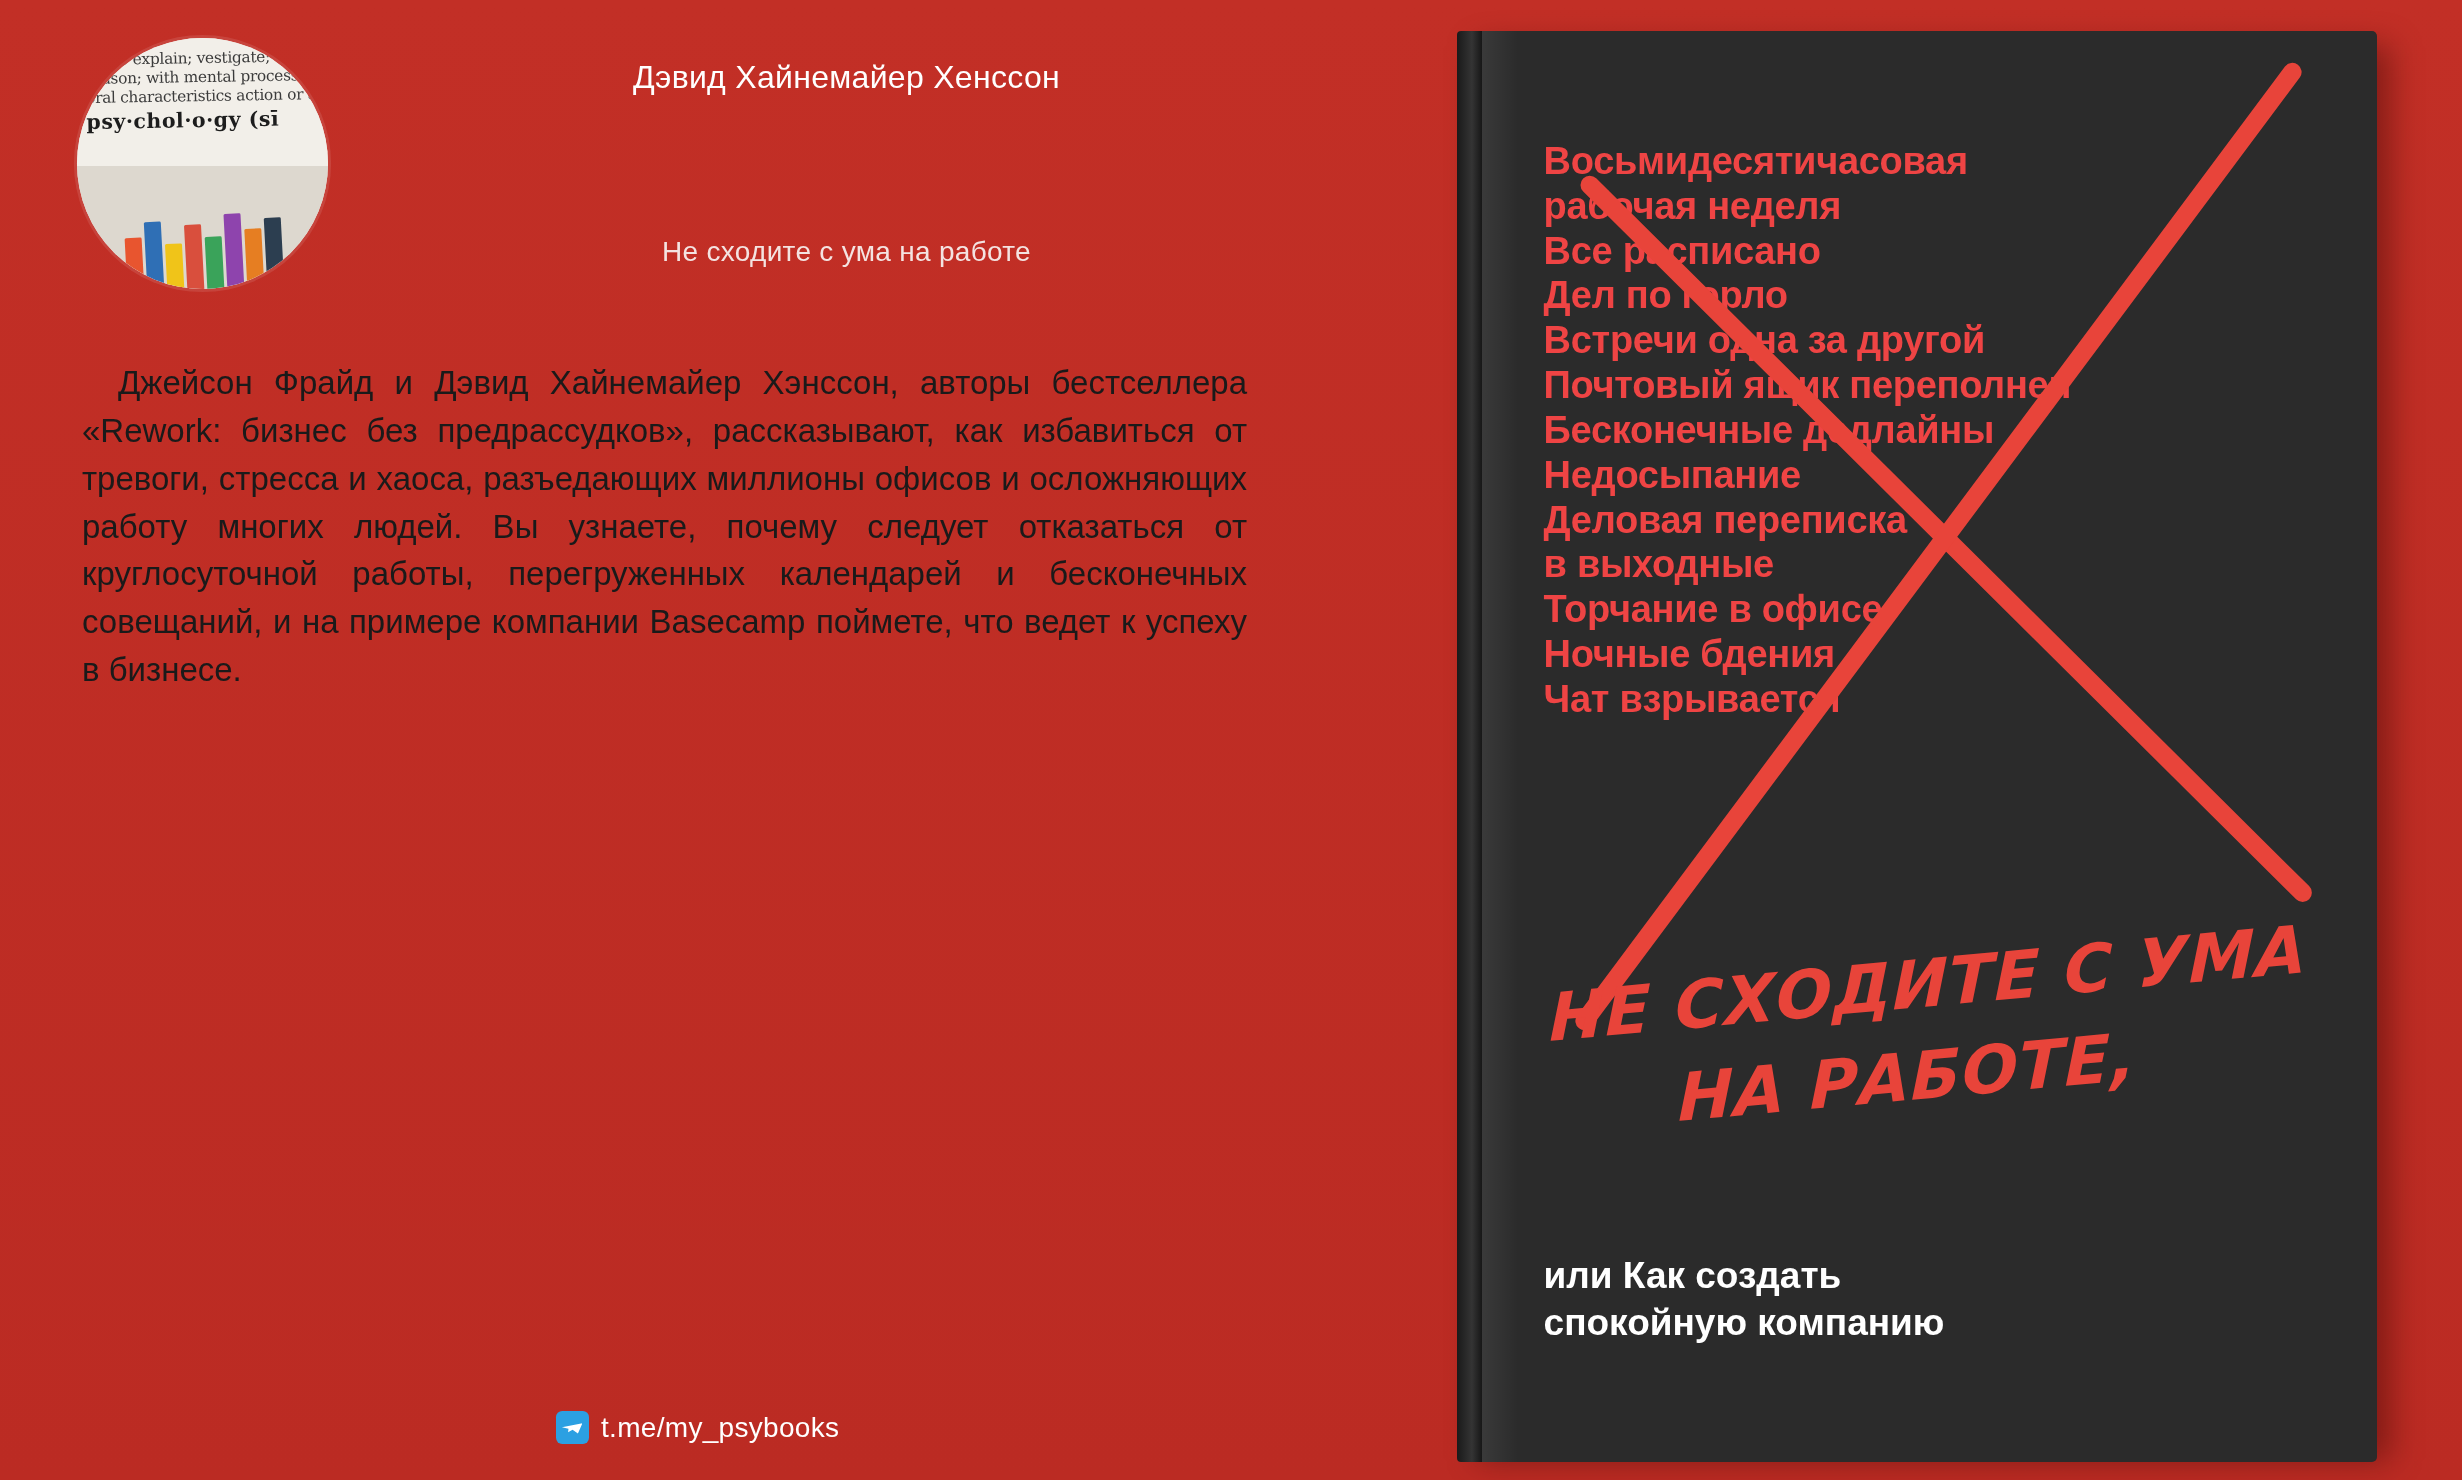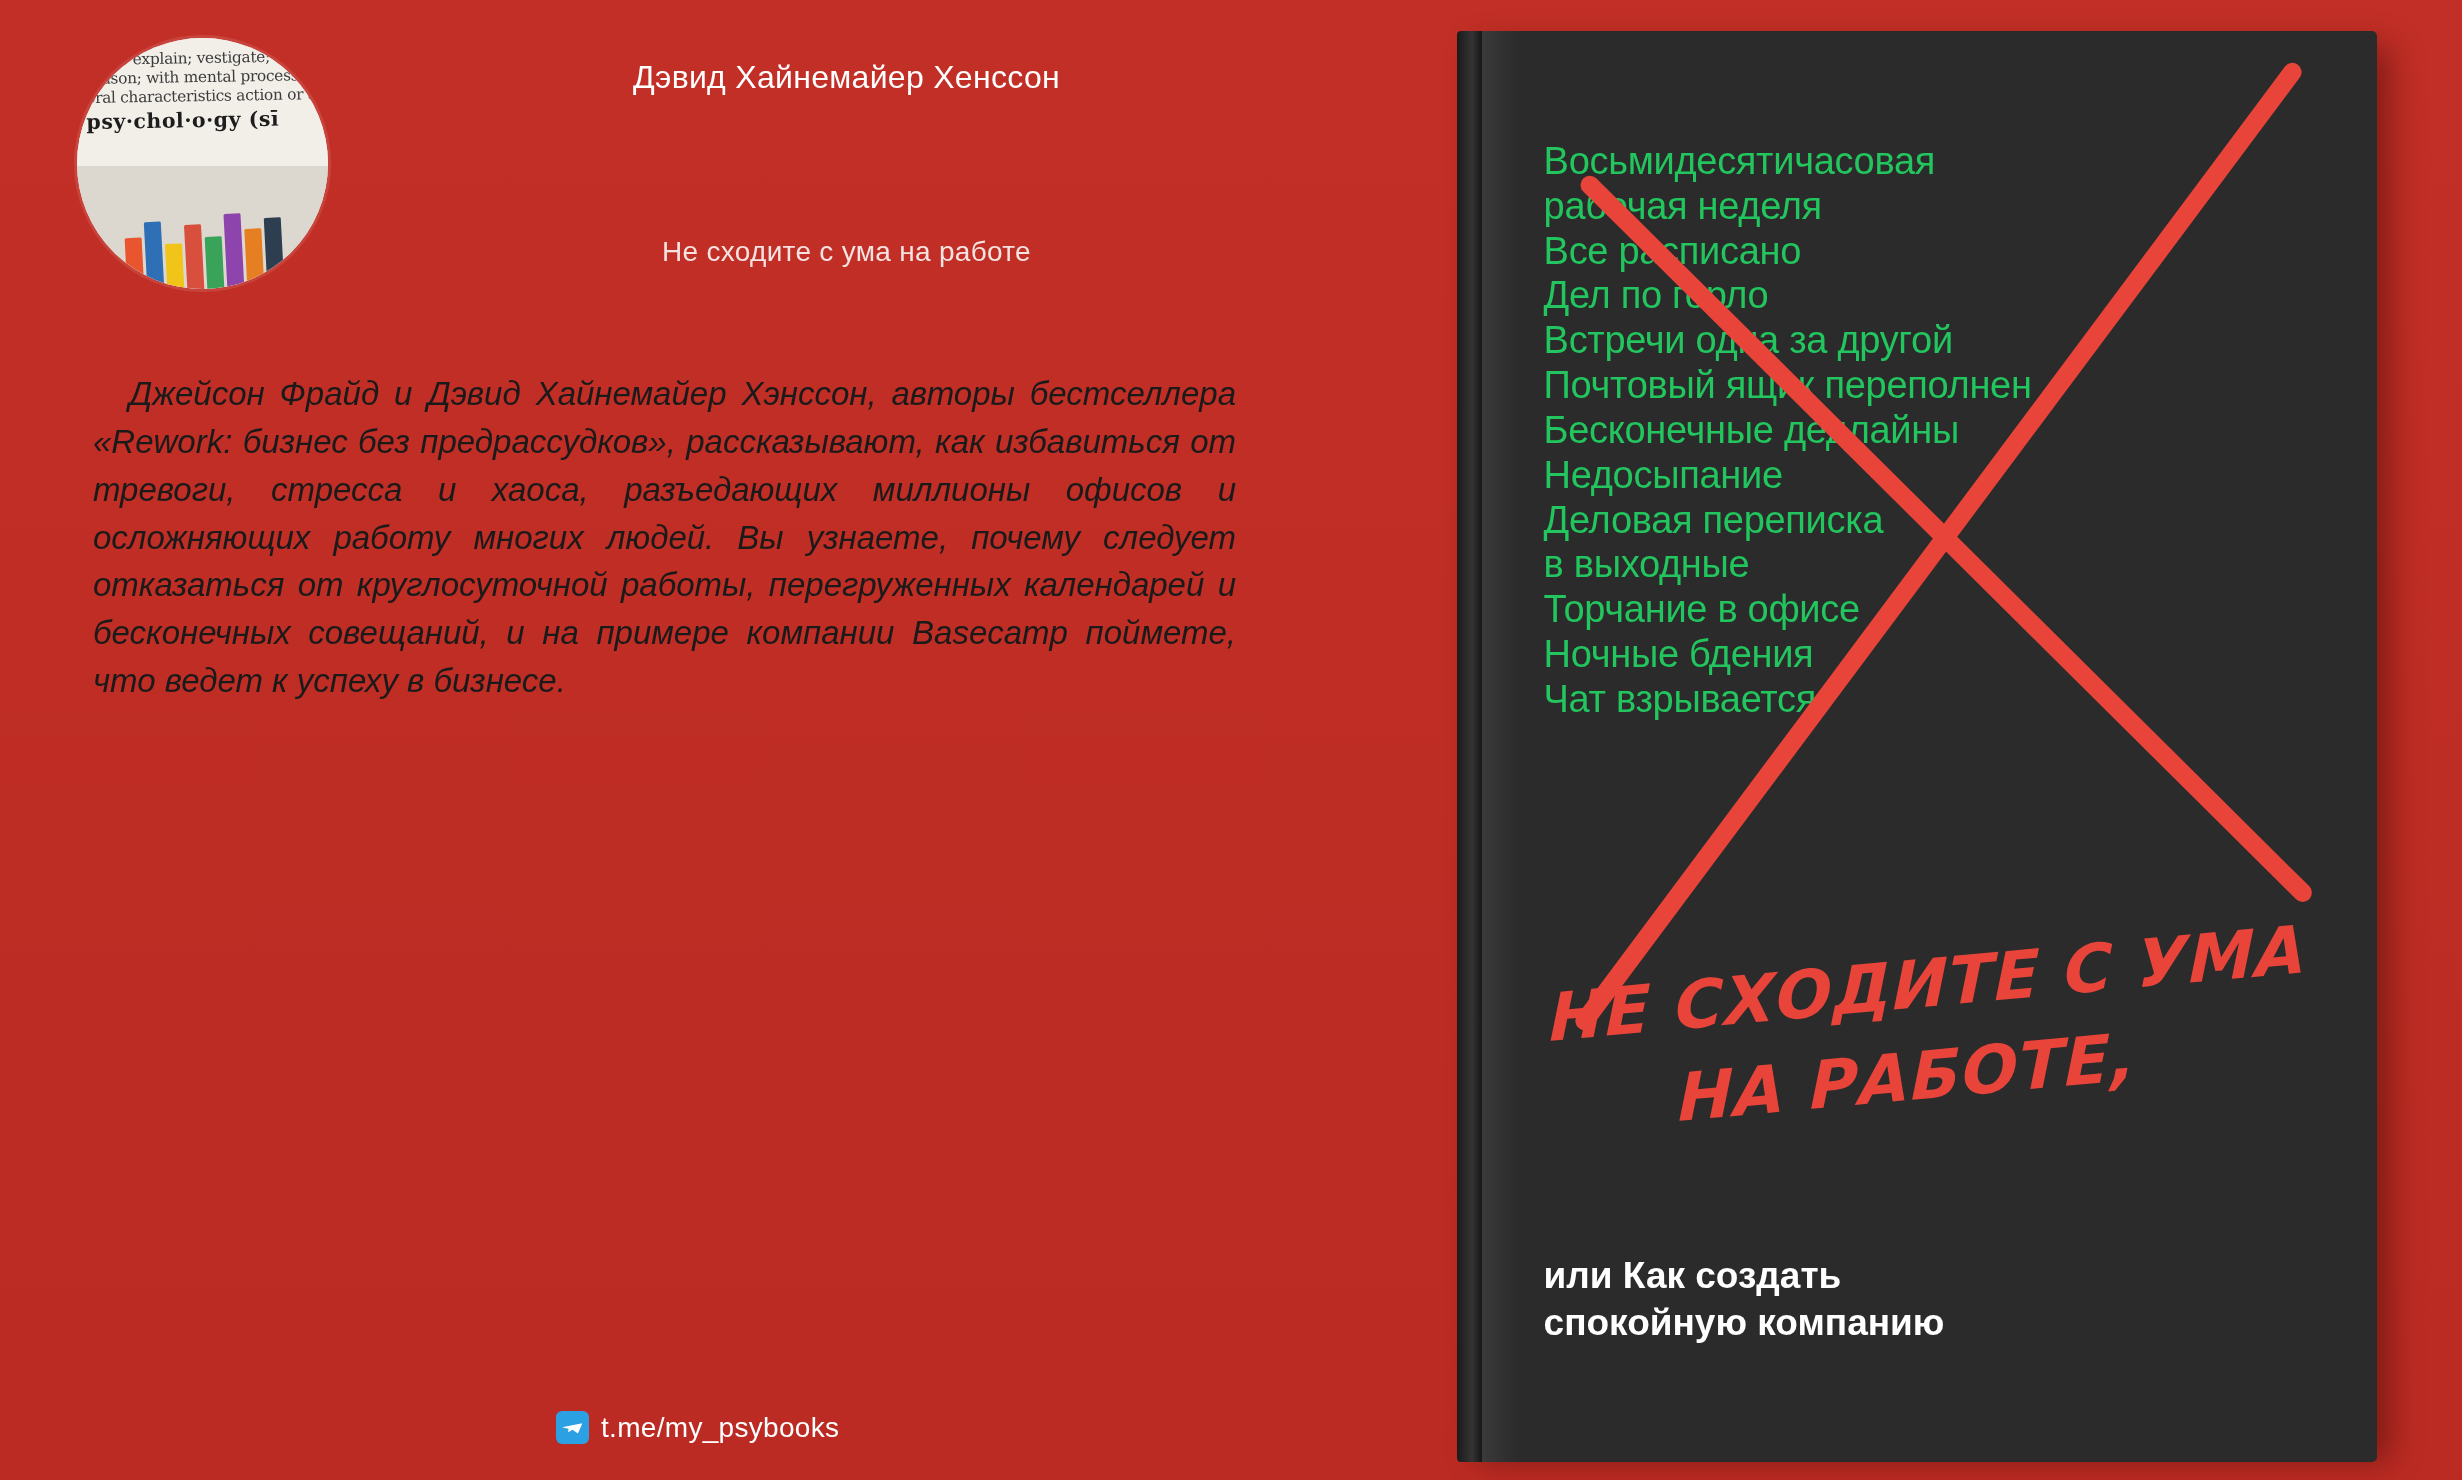--- a/index.html
+++ b/index.html
@@ -115,21 +115,21 @@
     left: 77px;
     top: 354px;
     width: 1175px;
     font-size: 33px;
     line-height: 1.45;
     color: #1a1a1a;
     text-align: justify;
     text-justify: inter-word;
     letter-spacing: 0px;
   }
-  .blurb p { margin: 16px; text-indent: 36px; font-style: italic; }
+  .blurb p { margin: 5px; text-indent: 36px; }
 
   .tg-row {
     position: absolute;
     left: 0;
     bottom: 37px;
     width: 1395px;
     display: flex;
     align-items: center;
     justify-content: center;
     gap: 12.3px;
@@ -202,22 +202,22 @@
     pointer-events: none;
   }
 
   .cover-list {
     position: absolute;
     left: 62px;
     top: 108px;
     width: 780px;
     font-size: 38px;
     line-height: 1.18;
-    font-weight: normal;
-    color: #22c55e;
+    font-weight: bold;
+    color: #ef4444;
     letter-spacing: -0.3px;
   }
   .cover-list div { white-space: pre-wrap; }
 
   .cross {
     position: absolute;
     left: 0; top: 0;
     width: 895px;
     height: 1431px;
     pointer-events: none;

